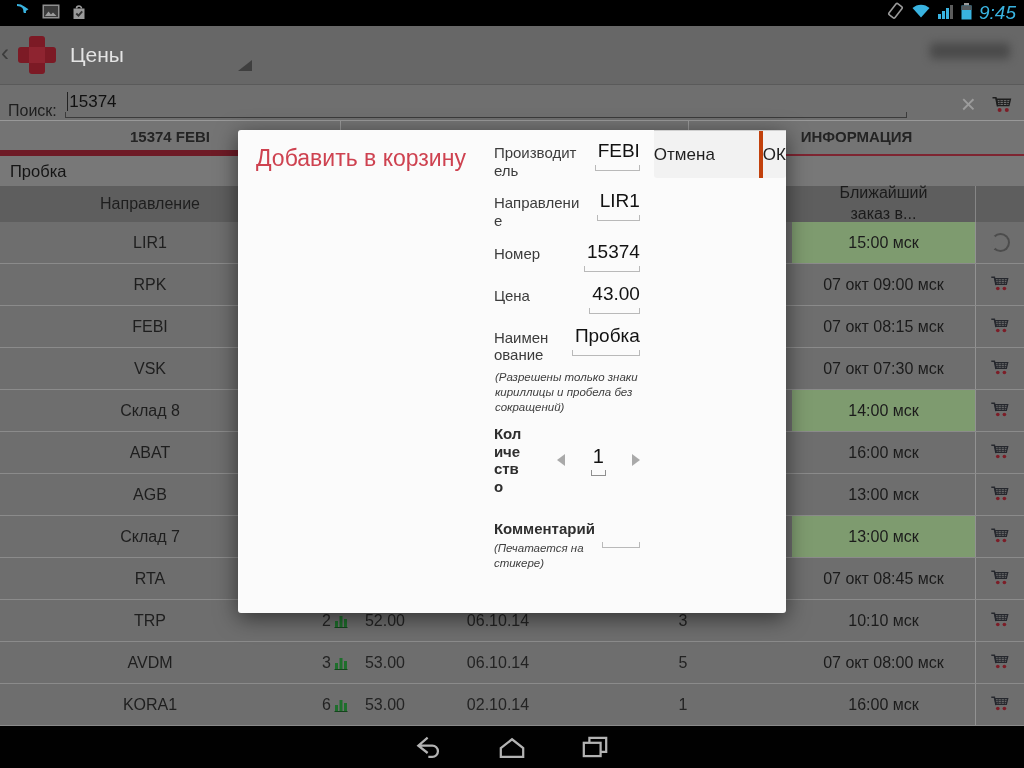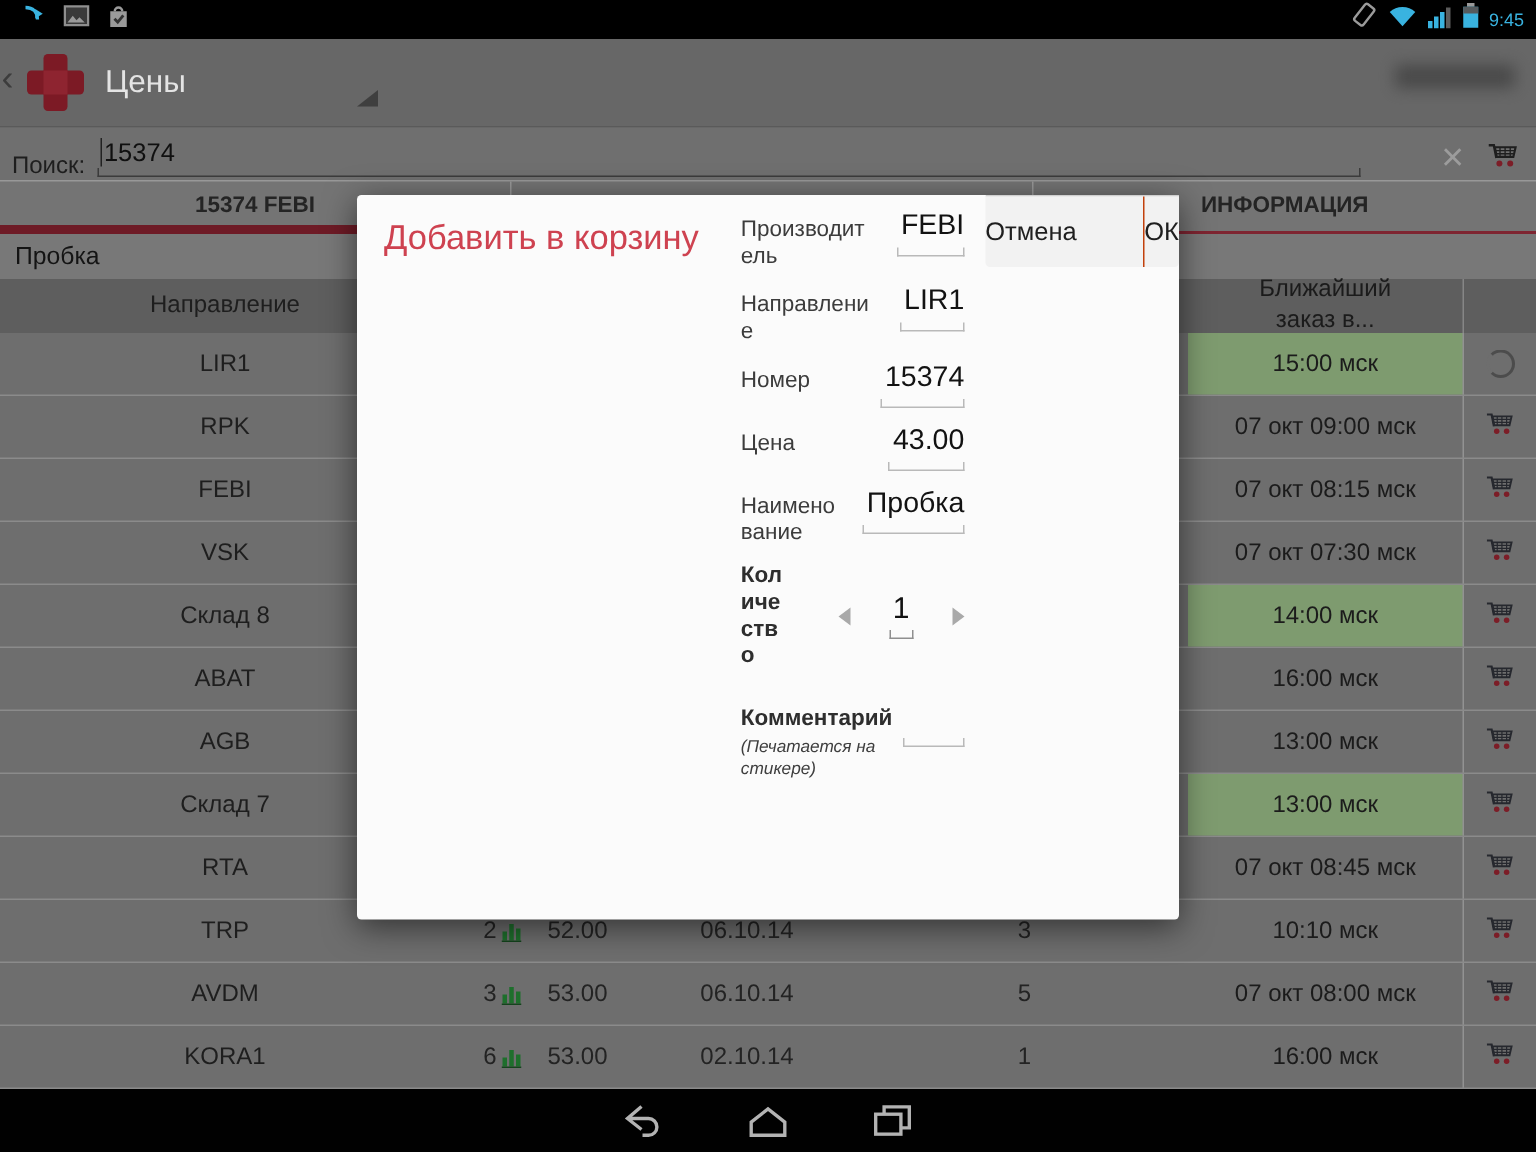--- a/index.html
+++ b/index.html
@@ -5,21 +5,21 @@
   html,body{margin:0;padding:0;background:#000;}
   *{box-sizing:border-box;}
   .screen{position:relative;width:1024px;height:768px;overflow:hidden;
     font-family:"Liberation Sans","DejaVu Sans",sans-serif;background:#6f6f6f;}
 
   
   .statusbar{position:absolute;left:0;top:0;width:1024px;height:26px;background:#000;
     display:flex;align-items:center;}
   .sb-left{display:flex;align-items:center;gap:11px;padding-left:14px;}
   .sb-right{margin-left:auto;display:flex;align-items:center;gap:7px;padding-right:8px;}
-  .sb-time{color:#39b3e0;font-size:12px;}
+  .sb-time{color:#39b3e0;font-size:19px;font-style:italic;}
 
   
   .appbar{position:absolute;left:0;top:26px;width:1024px;height:59px;background:#676767;
     border-bottom:1px solid #5a5a5a;display:flex;align-items:center;}
   .back-chevron{color:#3c3c3c;font-size:24px;line-height:1;padding:0 1px 4px 1px;}
   .logo{position:relative;width:42px;height:42px;margin:0 12px 0 6px;}
   .logo .v{position:absolute;left:13px;top:2px;width:16px;height:38px;background:#7c1a25;border-radius:3px;}
   .logo .h{position:absolute;left:2px;top:13px;width:38px;height:16px;background:#7c1a25;border-radius:3px;}
   .logo .c{position:absolute;left:13px;top:13px;width:16px;height:16px;background:#8e2430;}
   .appbar-title{color:#e4e4e4;font-size:21px;}
@@ -101,21 +101,21 @@
   .qtybox .uline{border-color:#8f8f8f;}
   .commentrow{display:flex;align-items:flex-start;}
   .clabelblk{width:92px;margin-right:16px;}
   .clabel{font-size:15px;color:#2e2e2e;font-weight:bold;padding-top:2px;}
   .chint{font-size:11.5px;font-style:italic;color:#3e3e3e;line-height:1.3;margin-top:3px;}
   .cinput{flex:1;padding-top:22px;}
   .dlg-buttons{height:48px;display:flex;border-top:1px solid #cfcfcf;background:#f2f2f2;
     border-radius:0 0 3px 3px;gap:44px;}
   .dlg-btn{flex:1;display:flex;align-items:center;justify-content:center;
     font-size:17px;color:#1f1f1f;}
-  .dlg-btn.ok{border-left:1px solid #c2410c;}
+  .dlg-btn.ok{border-left:4px solid #c2410c;}
 </style>
 </head>
 <body>
 
 <div class="screen">
 
   <div class="statusbar">
     <div class="sb-left">
       <span>
         <svg width="17" height="16">
@@ -573,20 +573,21 @@
       <span class="uline"></span>
     </span>
   </div>
           <div class="frow">
     <span class="flabel">Наименование</span>
     <span class="finput">
       <span class="fvalue">Пробка</span>
       <span class="uline"></span>
     </span>
   </div>
+          <div class="fhint">(Разрешены только знаки кириллицы и пробела без сокращений)</div>
         </div>
 
       <div class="qtyrow">
         <span class="flabel" style="padding-top:0;font-weight:bold;color:#2e2e2e;">Количество</span>
         <span class="tri left"></span>
         <span class="qtybox">
           <span class="qtyval">1</span>
           <span class="uline"></span>
         </span>
         <span class="tri right"></span>

